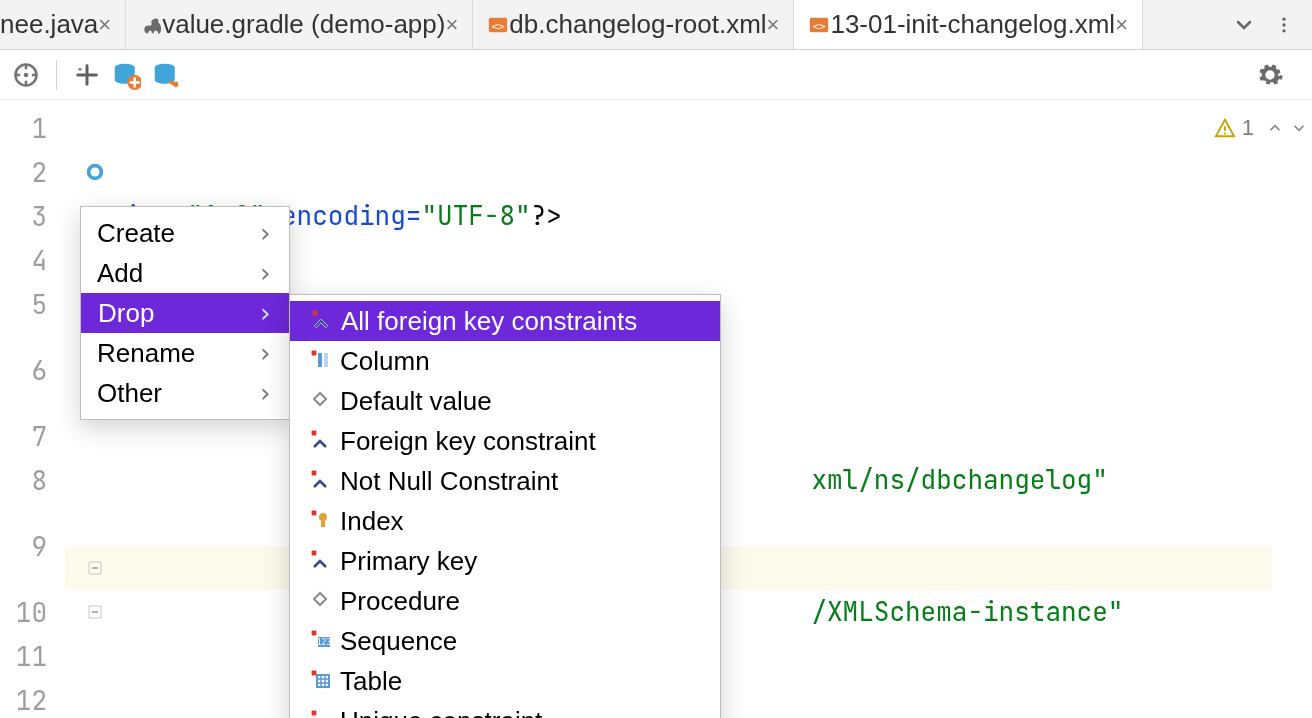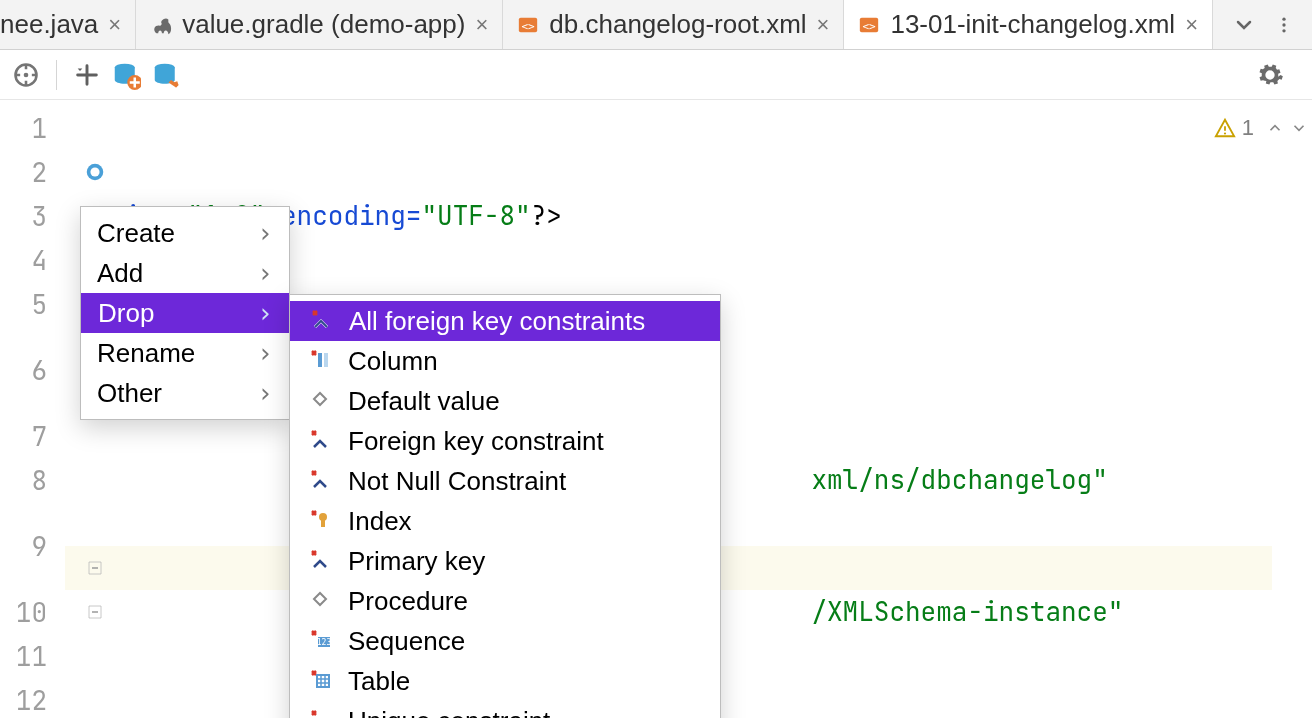--- a/index.html
+++ b/index.html
@@ -1,18 +1,18 @@
 <!DOCTYPE html>
 <html><head>
 <meta charset="utf-8">
 <style>
 * { box-sizing: border-box; margin: 0; padding: 0; }
 body { font-family: -apple-system, BlinkMacSystemFont, "Segoe UI", sans-serif; background: #fff; width: 1312px; height: 718px; overflow: hidden; font-size: 26px; }
 .tabs { display: flex; align-items: center; height: 50px; border-bottom: 1px solid #d1d1d1; background: #f3f3f3; }
-.tab { display: flex; align-items: center; height: 100%; padding: 12px 14px; gap: 10px; color: #333; cursor: pointer; border-right: 1px solid #d9d9d9; }
+.tab { display: flex; align-items: center; height: 100%; padding: 12px 14px; color: #333; cursor: pointer; border-right: 1px solid #d9d9d9; }
 .tab.partial { padding-left: 0; }
 .tab.active { background: #fff; }
 .tab-close { color: #777; font-size: 22px; cursor: pointer; }
 .tab-label { white-space: nowrap; }
 .tabs-right { margin-left: auto; display: flex; align-items: center; gap: 18px; padding: 0 18px; }
 .toolbar { display: flex; align-items: center; height: 50px; padding: 0 12px; gap: 10px; border-bottom: 1px solid #e6e6e6; }
 .toolbar .sep { width: 1px; height: 30px; background: #d5d5d5; margin: 0 6px; }
 .toolbar-right { margin-left: auto; padding-right: 16px; }
 .editor { display: flex; position: relative; }
 .gutter { width: 65px; padding-top: 6px; background: #fff; }
@@ -22,21 +22,21 @@
 .foldcol .cell { height: 44px; display:flex; align-items:center; justify-content:center; }
 .code { flex: 1; padding-top: 6px; font-family: "SF Mono","JetBrains Mono",Consolas,monospace; font-size: 26px; line-height: 44px; white-space: pre; overflow: hidden; color:#000; }
 .code .row { height: 44px; }
 .c-attr { color: #174ad4; }
 .c-str { color: #067d17; }
 .scrollgutter { width: 40px; padding-top: 6px; text-align: center; color: #808080; position:relative; }
 .warns { display:flex; align-items:center; gap:6px; justify-content:flex-end; padding-right:4px; height:44px; font-size:22px; }
 .menu { position: absolute; background: #fff; border: 1px solid #bdbdbd; box-shadow: 0 8px 24px rgba(0,0,0,0.18); z-index: 100; padding: 6px 0; }
 .menu1 { left: 80px; top: 106px; width: 210px; }
 .menu2 { left: 289px; top: 194px; width: 432px; }
-.menu-item { display: flex; align-items: center; height: 40px; padding: 0 16px; gap: 14px; cursor: pointer; color: #000; font-size: 26px; }
+.menu-item { display: flex; align-items: center; height: 40px; padding: 0 16px; gap: 6px; cursor: pointer; color: #000; font-size: 26px; }
 .menu-item.sel { background: #6d28d9; color: #fff; padding-left: 17px; }
 .menu-item .label { flex: 1; }
 .menu-item .chev { color: #777; font-family: monospace; }
 .menu-item.sel .chev { color: #cfe3f5; }
 .iconbox { width:28px; height:28px; display:flex; align-items:flex-start; justify-content:center; }
 .hl-line { position:absolute; left:0; right:40px; height:44px; background:#fcfaed; z-index:-1; }
 .tab-icon { width:22px; height:22px; }
 svg { display:block; }
 </style>
 </head>

